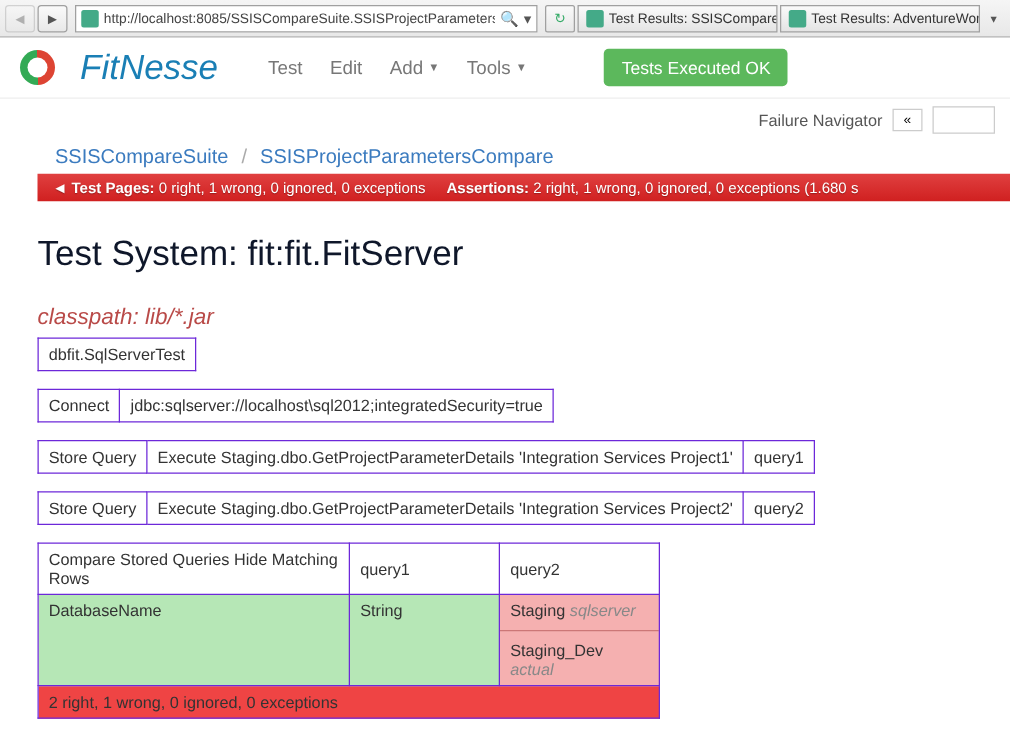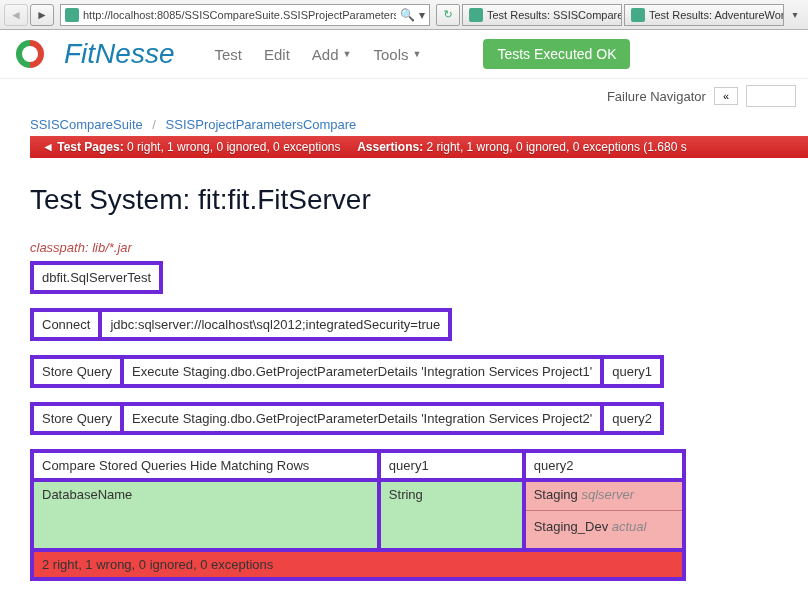--- a/index.html
+++ b/index.html
@@ -27,34 +27,34 @@
 .logo-text { font-size: 28px; font-weight: 500; color: #1a7fb5; font-style: italic; }
 .menu { display: flex; gap: 22px; margin-left: 20px; }
 .menu-item { color: #777; font-size: 15px; cursor: pointer; display:flex;align-items:center;gap:4px; }
 .caret { font-size: 9px; }
 .tests-ok { background: #5cb85c; color: #fff; padding: 7px 14px; border-radius: 4px; font-size: 14px; font-weight: 500; margin-left: 42px; }
 
 .fail-nav { display: flex; align-items: center; justify-content: flex-end; padding: 6px 12px; gap: 8px; font-size: 13px; color: #555; }
 .fail-nav-btn { border: 1px solid #ccc; padding: 2px 8px; background: #fff; font-size: 11px; }
 .fail-nav-input { border: 1px solid #ccc; height: 22px; width: 50px; }
 
-.breadcrumb { padding: 4px 30px; font-size: 13px; }
+.breadcrumb { padding: 4px 44px; font-size: 16px; }
 .breadcrumb a { color: #3b7bbf; text-decoration: none; }
 .breadcrumb .sep { color: #aaa; margin: 0 6px; }
 
 .assert-bar { background: linear-gradient(#e04040,#d02020); color: #fff; padding: 4px 12px; font-size: 12px; white-space: nowrap; overflow: hidden; margin: 0 -2px 0 30px; text-shadow: 0 1px 1px rgba(0,0,0,.3); }
 .assert-bar b { font-weight: 600; }
 
 .content { padding: 16px 30px; }
 h1.page-title { font-size: 28px; font-weight: 400; color: #0f172a; margin: 10px 0 24px; }
 
-.classpath { color: #b94a48; font-style: italic; font-size: 13px; margin-bottom: 6px; display:block; }
+.classpath { color: #b94a48; font-style: italic; font-size: 18px; margin-bottom: 6px; display:block; }
 
 table.fit { border-collapse: collapse; margin-bottom: 14px; font-size: 13px; }
-table.fit td, table.fit th { border: 4px solid #6d28d9; padding: 5px 8px; text-align: left; font-weight: normal; }
+table.fit td, table.fit th { border: 1px solid #6d28d9; padding: 5px 8px; text-align: left; font-weight: normal; }
 .pass { background: #b6e7b6; }
 .fail { background: #f5b0b0; }
 .fail .expected-label, .fail .actual-label { font-style: italic; color: #7a3; color:#888; }
 .fail hr { border: none; border-top: 1px solid #c77; margin: 8px -8px; }
 .summary-row td { background: #ef4444; }
 
 .wide { min-width: 120px; }
 
 </style>
 </head>
@@ -159,21 +159,21 @@
   <table class="fit">
     <tbody>
         <tr>
       <td>Store Query</td>
       <td>Execute Staging.dbo.GetProjectParameterDetails 'Integration Services Project2'</td>
       <td>query2</td>
     </tr>
   </tbody>
     </table>
 
-  <table class="fit" style="width:656px">
+  <table class="fit" style="width:498px">
     <tbody>
         <tr>
       <td>Compare Stored Queries Hide Matching Rows</td>
       <td class="wide">query1</td>
       <td class="wide">query2</td>
     </tr>
     <tr>
       <td class="pass" style="height:70px;vertical-align:top">DatabaseName</td>
       <td class="pass" style="vertical-align:top">String</td>
       <td class="fail" style="vertical-align:top">

